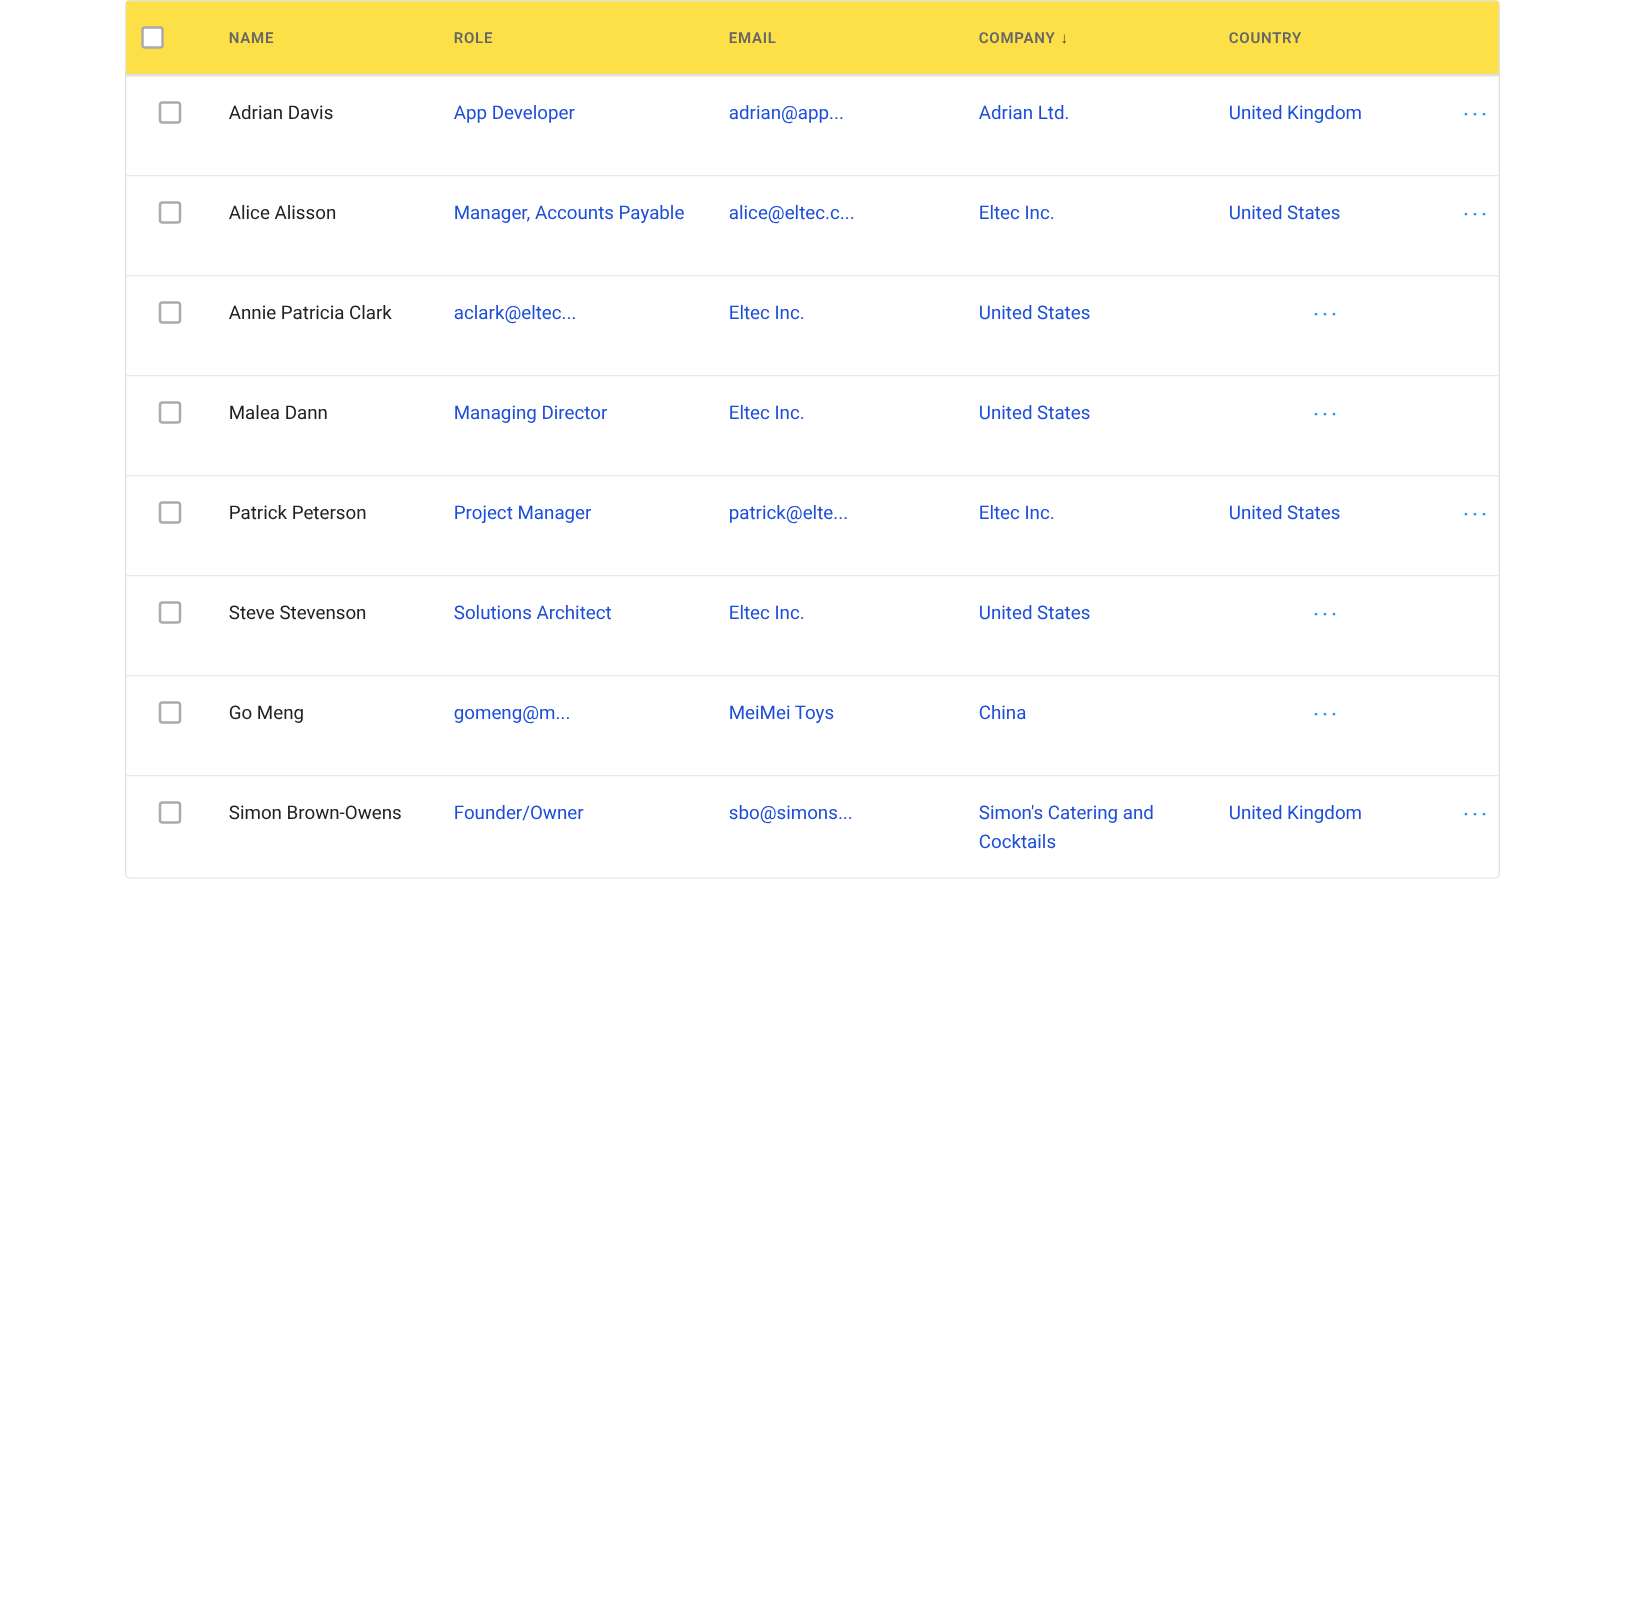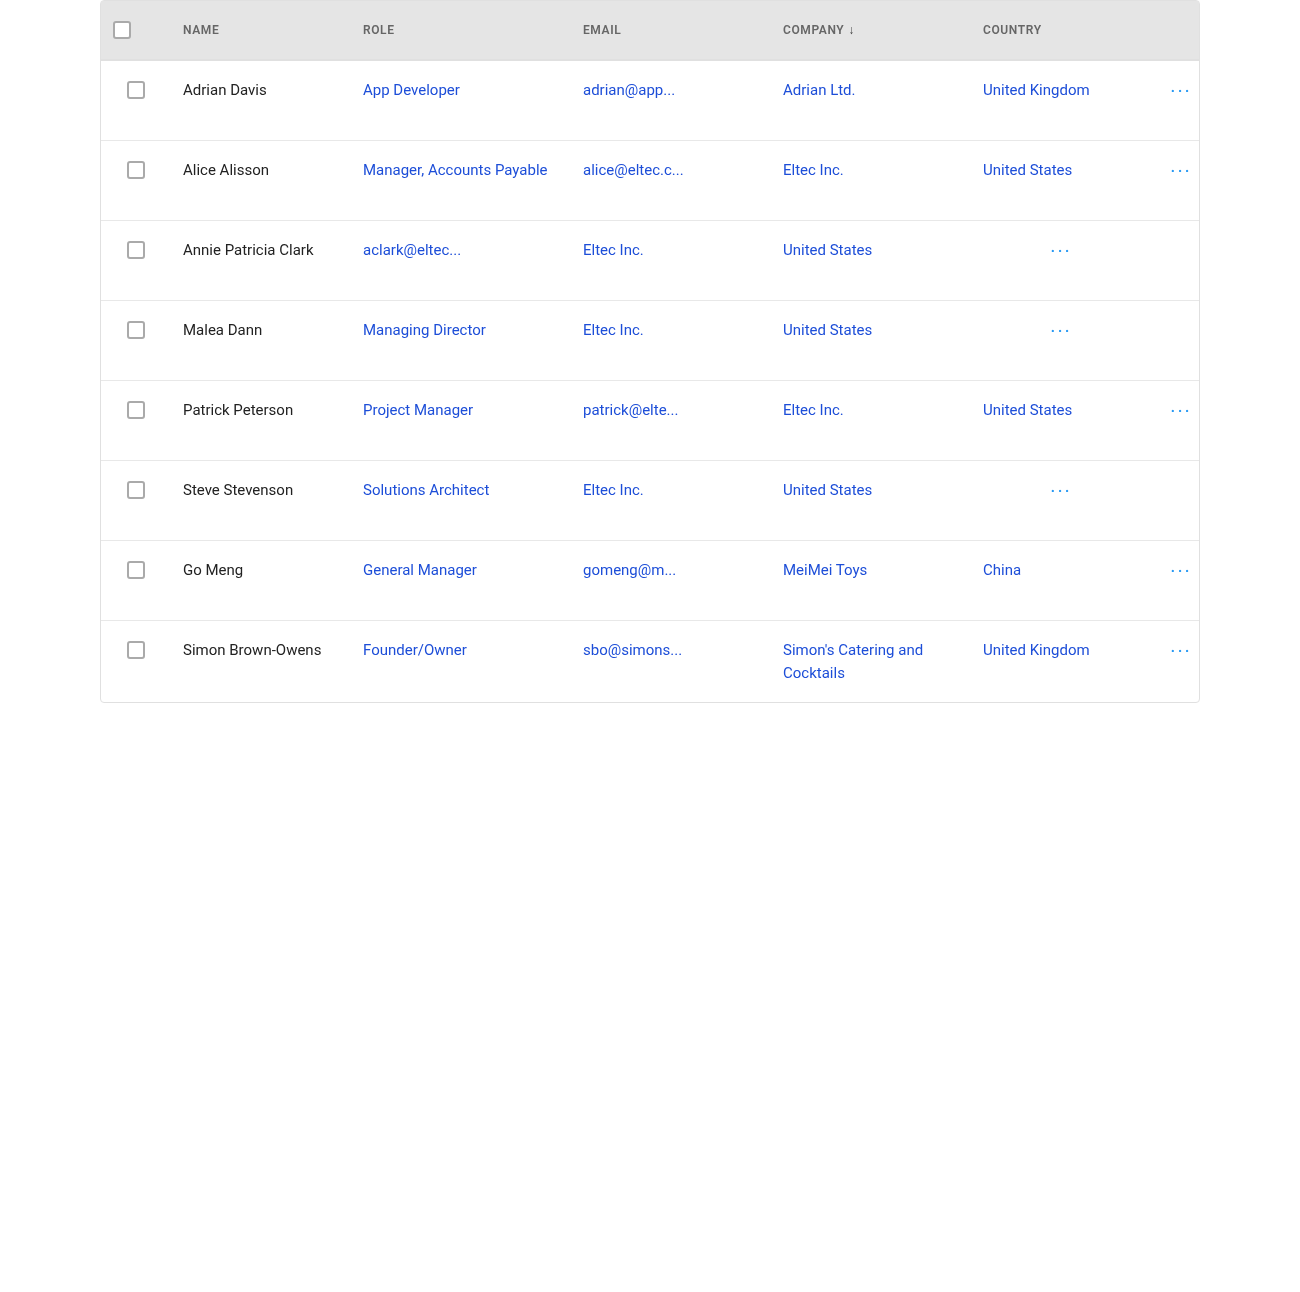--- a/index.html
+++ b/index.html
@@ -20,21 +20,21 @@
       margin: 0 auto;
       border: 1px solid #e0e0e0;
       border-radius: 4px;
     }
 
     .table-header {
       display: grid;
       grid-template-columns: 70px 180px 220px 200px 200px 180px 60px;
       padding: 12px 0;
       border-bottom: 2px solid #e0e0e0;
-      background: #e5e5e5;
+      background: #fde047;
     }
 
     .header-cell {
       padding: 8px 12px;
       font-size: 12px;
       font-weight: 600;
       color: #666;
       letter-spacing: 0.05em;
       text-transform: uppercase;
       display: flex;
@@ -204,21 +204,20 @@
       <div class="cell cell-country">United States</div>
       <div class="cell cell-actions">
         <span class="dots-menu">···</span>
       </div>
     </div>
       <div class="table-row">
       <div class="cell cell-checkbox">
         <div class="checkbox"></div>
       </div>
       <div class="cell cell-name">Go Meng</div>
-      <div class="cell cell-role">General Manager</div>
       <div class="cell cell-email">gomeng@m...</div>
       <div class="cell cell-company">MeiMei Toys</div>
       <div class="cell cell-country">China</div>
       <div class="cell cell-actions">
         <span class="dots-menu">···</span>
       </div>
     </div>
       <div class="table-row">
       <div class="cell cell-checkbox">
         <div class="checkbox"></div>

